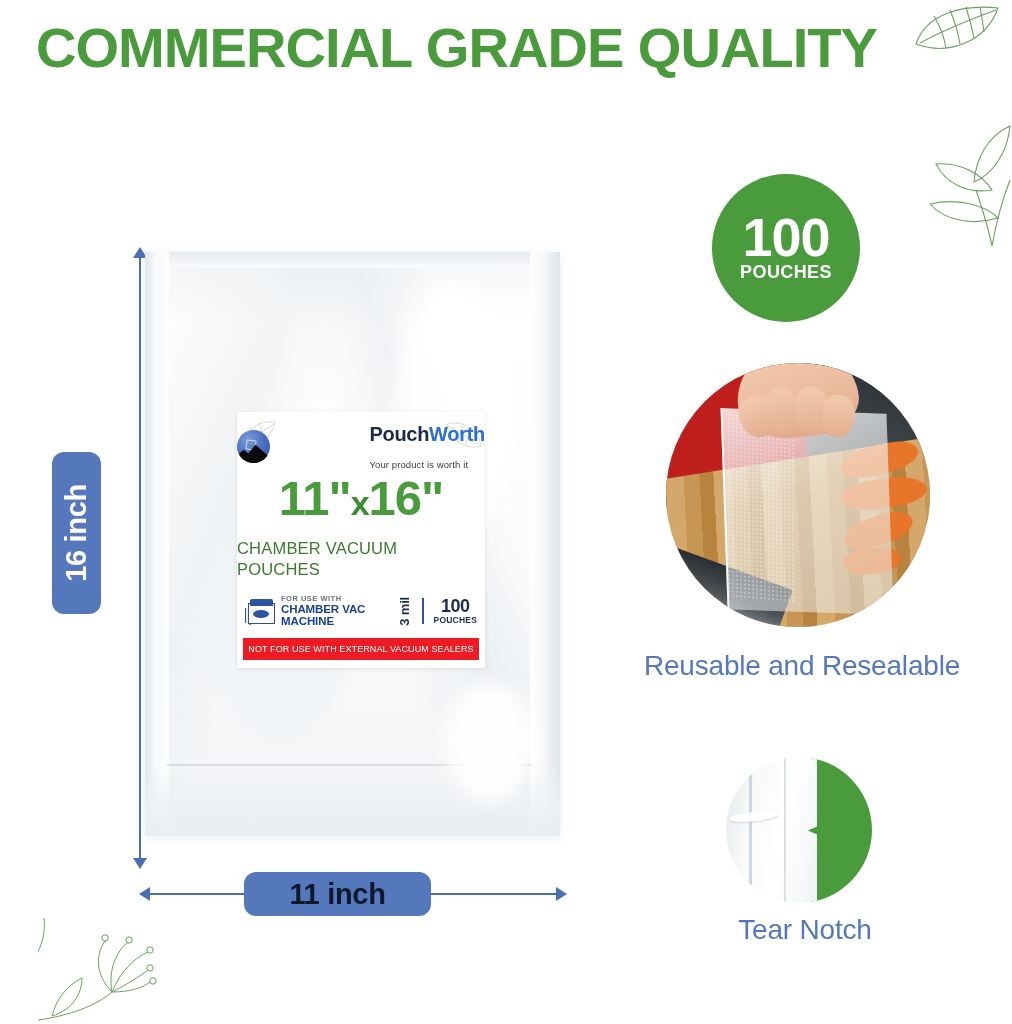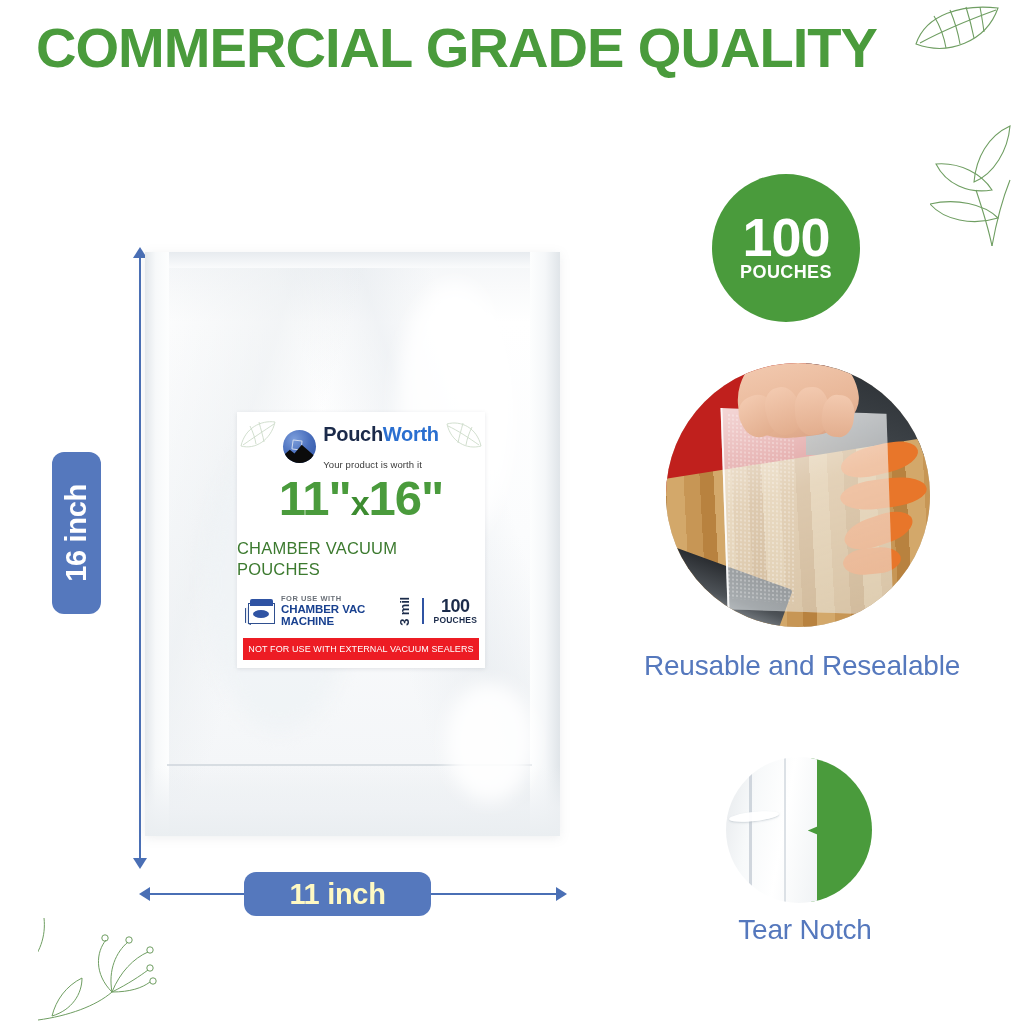--- a/index.html
+++ b/index.html
@@ -41,21 +41,21 @@
   .gloss{position:absolute;border-radius:50%;filter:blur(9px);pointer-events:none;}
 
   
   .label{
     position:absolute;left:237px;top:412px;width:248px;height:256px;
     background:#ffffff;box-shadow:0 1px 4px rgba(120,130,140,.18);
     overflow:hidden;
   }
   .label-leaf{position:absolute;opacity:.5;}
   .logo-row{position:absolute;left:0;top:12px;width:100%;display:flex;
-    align-items:center;justify-content:center;gap:7px;}
+    align-items:center;justify-content:space-between;gap:7px;}
   .logo-mark{width:33px;height:33px;border-radius:50%;position:relative;overflow:hidden;
     background:radial-gradient(circle at 34% 28%,#7b9ddb 0%,#4a6fbd 48%,#2f53a3 100%);}
   .logo-mark .mtn{position:absolute;left:0;bottom:0;width:100%;height:62%;
     background:#0b0b0b;clip-path:polygon(0 100%,0 62%,20% 34%,34% 52%,56% 10%,100% 72%,100% 100%);}
   .logo-mark .sq{position:absolute;left:9px;top:10px;width:8px;height:8px;
     border:1.4px solid #cfd9ee;border-radius:1px;transform:rotate(8deg);}
   .logo-text{line-height:1;}
   .logo-name{font-size:20px;font-weight:bold;letter-spacing:-.3px;}
   .logo-name .a{color:#1b2a4a;}
   .logo-name .b{color:#2a6fd0;}
@@ -107,21 +107,21 @@
   .badge-v span{writing-mode:vertical-rl;transform:rotate(180deg);
     color:#fff;font-size:29px;font-weight:bold;letter-spacing:-.3px;}
 
   .arrow-h{position:absolute;left:148px;top:893px;width:410px;height:2px;background:#4a6fb5;}
   .arrow-h .head{position:absolute;top:-6px;width:0;height:0;
     border-top:7px solid transparent;border-bottom:7px solid transparent;}
   .arrow-h .lf{left:-9px;border-right:11px solid #4a6fb5;}
   .arrow-h .rt{right:-9px;border-left:11px solid #4a6fb5;}
   .badge-h{position:absolute;left:244px;top:872px;width:187px;height:44px;
     background:#5578bd;border-radius:12px;display:flex;align-items:center;justify-content:center;}
-  .badge-h span{color:#fef9c3;font-size:29px;font-weight:bold;letter-spacing:-.3px;}
+  .badge-h span{color:#0f172a;font-size:29px;font-weight:bold;letter-spacing:-.3px;}
 
   
   .badge-100{position:absolute;left:712px;top:174px;width:148px;height:148px;border-radius:50%;
     background:#4a9b3c;display:flex;flex-direction:column;align-items:center;justify-content:center;}
   .badge-100 .n{color:#fff;font-size:54px;font-weight:bold;line-height:.9;letter-spacing:-1px;}
   .badge-100 .l{color:#fff;font-size:18px;font-weight:bold;letter-spacing:.4px;margin-top:1px;}
 
   .photo{position:absolute;left:666px;top:363px;width:264px;height:264px;border-radius:50%;
     overflow:hidden;}
   .photo .bg{position:absolute;inset:0;background:#c9bfae;}

